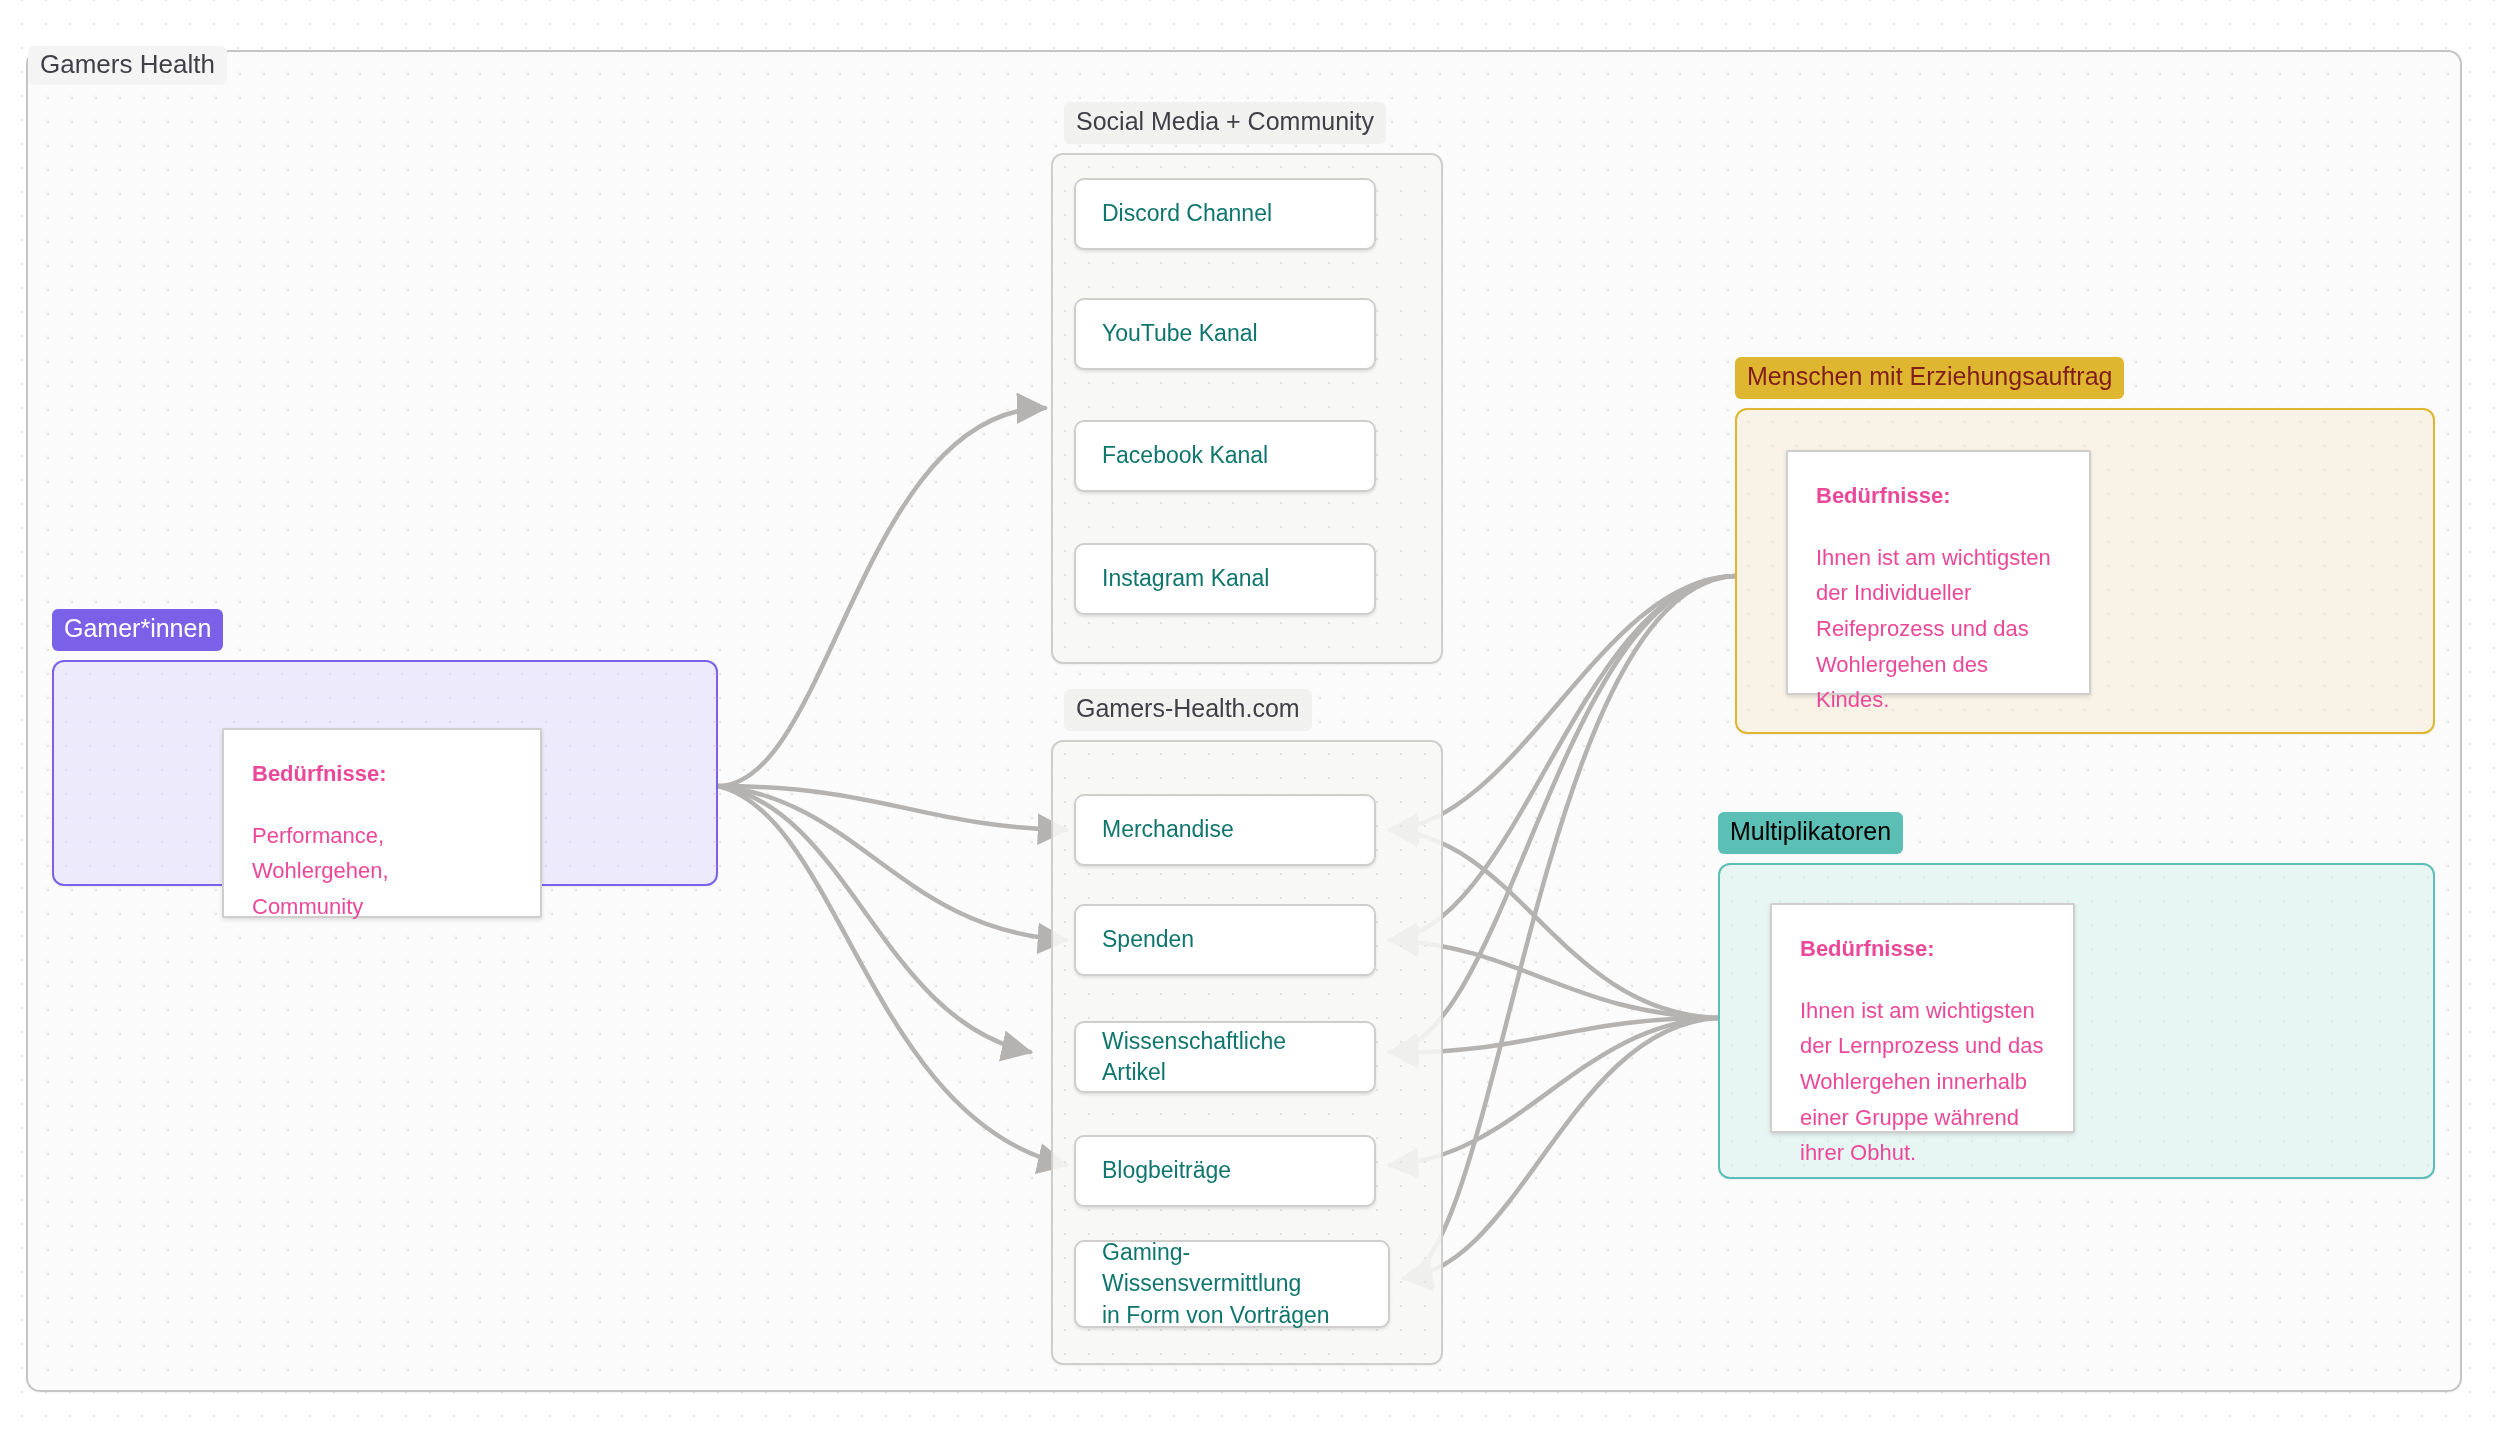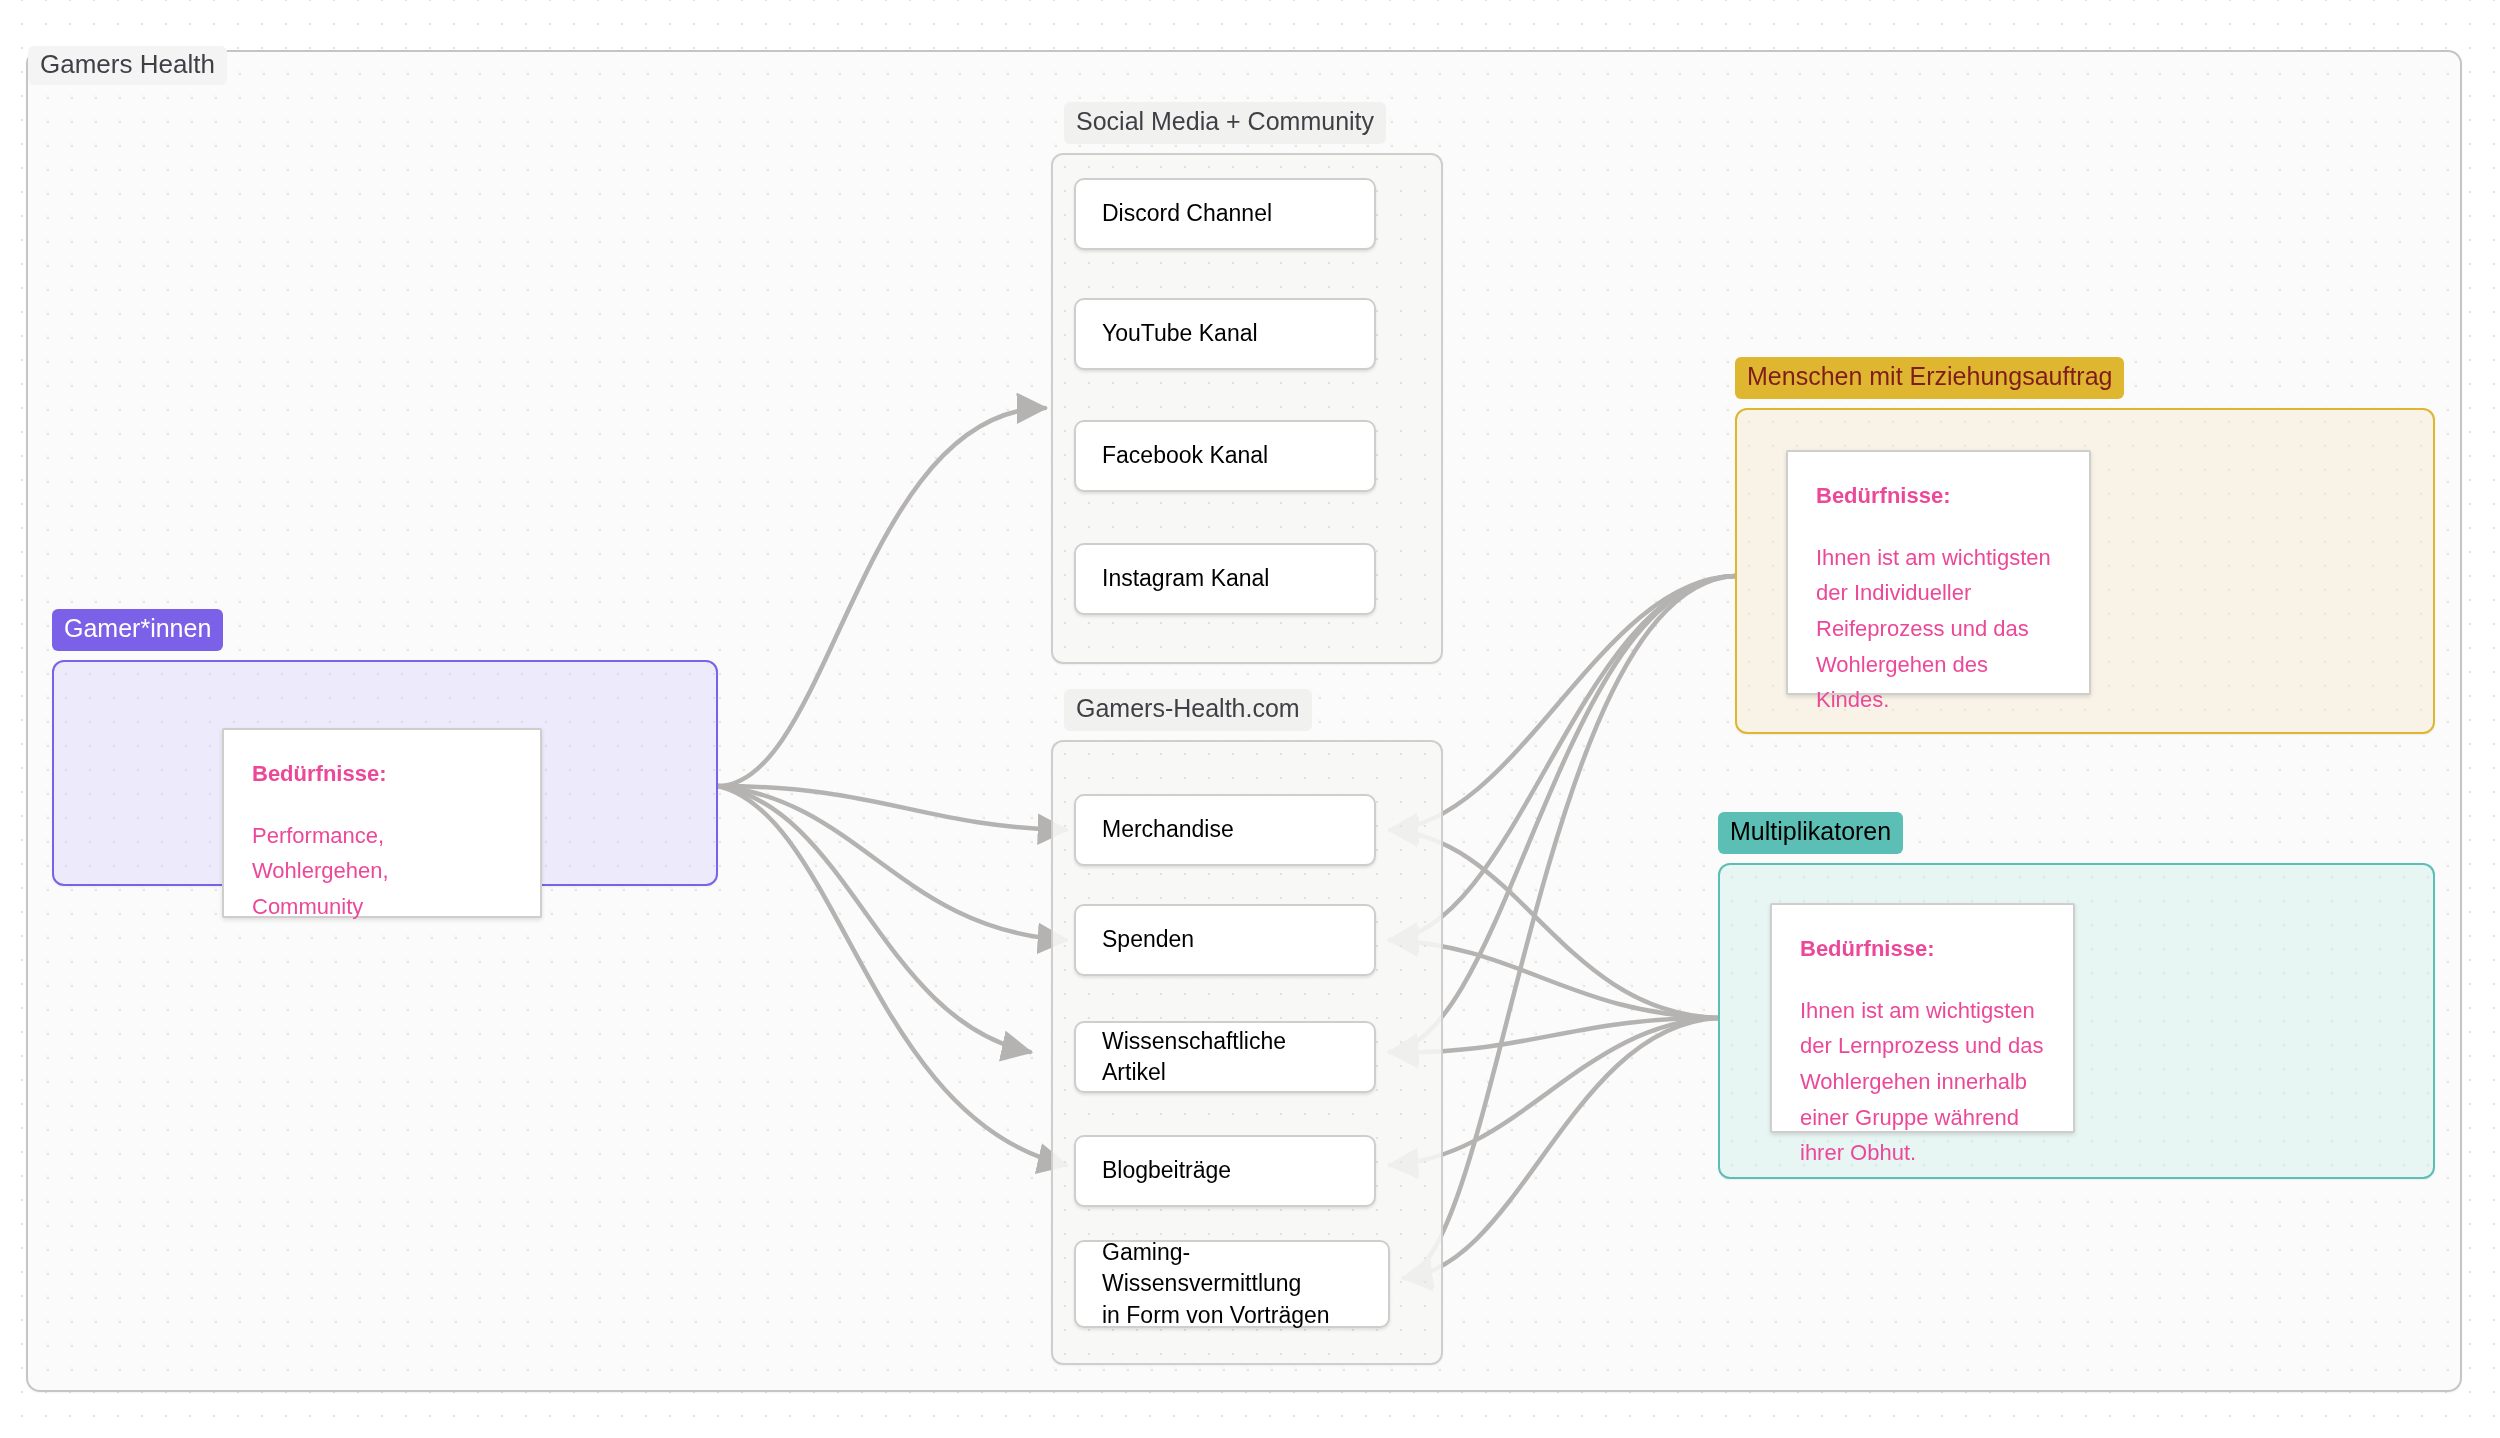--- a/index.html
+++ b/index.html
@@ -111,21 +111,21 @@
   .node {
     position: absolute;
     background: #ffffff;
     border: 2px solid #cfcecd;
     border-radius: 10px;
     box-shadow: 0 2px 3px rgba(0,0,0,0.10);
     display: flex;
     align-items: center;
     padding: 0 26px;
     font-size: 23px;
-    color: #000000;
+    color: #0f766e;
     line-height: 1.35;
   }
 
   
   .needs-card {
     position: absolute;
     background: #ffffff;
     border: 2px solid #cfcecd;
     border-radius: 2px;
     box-shadow: 0 2px 4px rgba(0,0,0,0.12);

